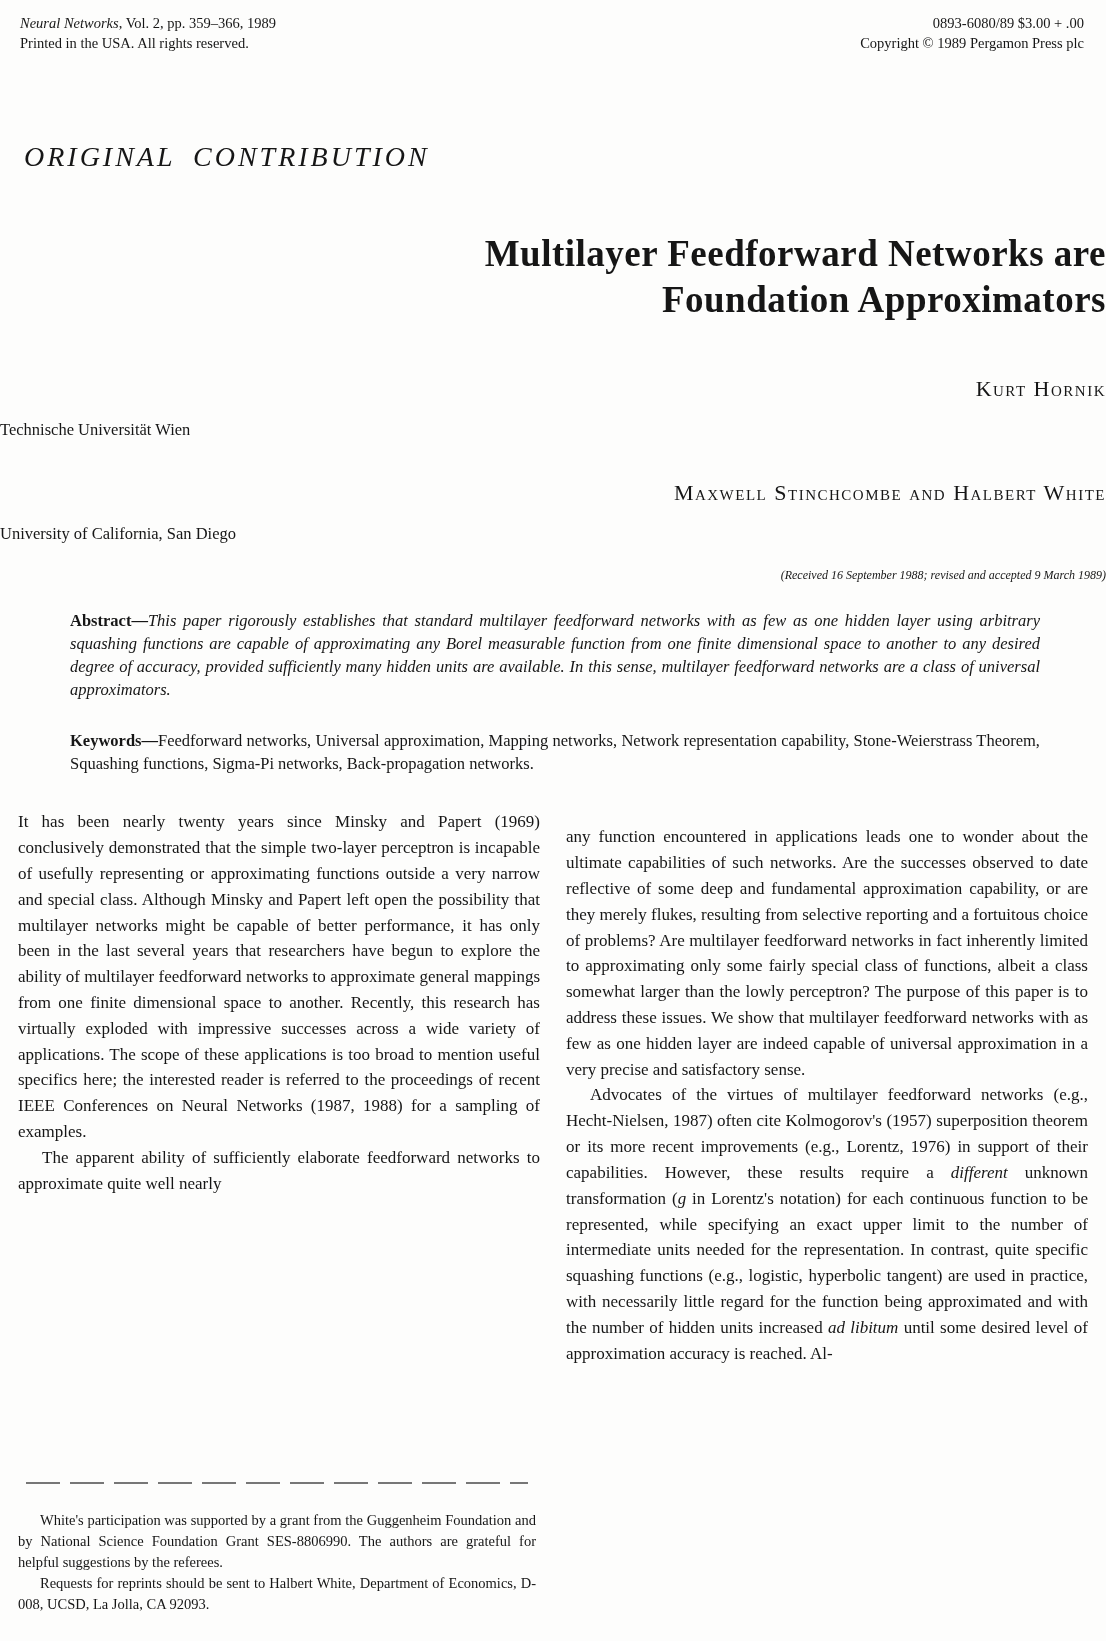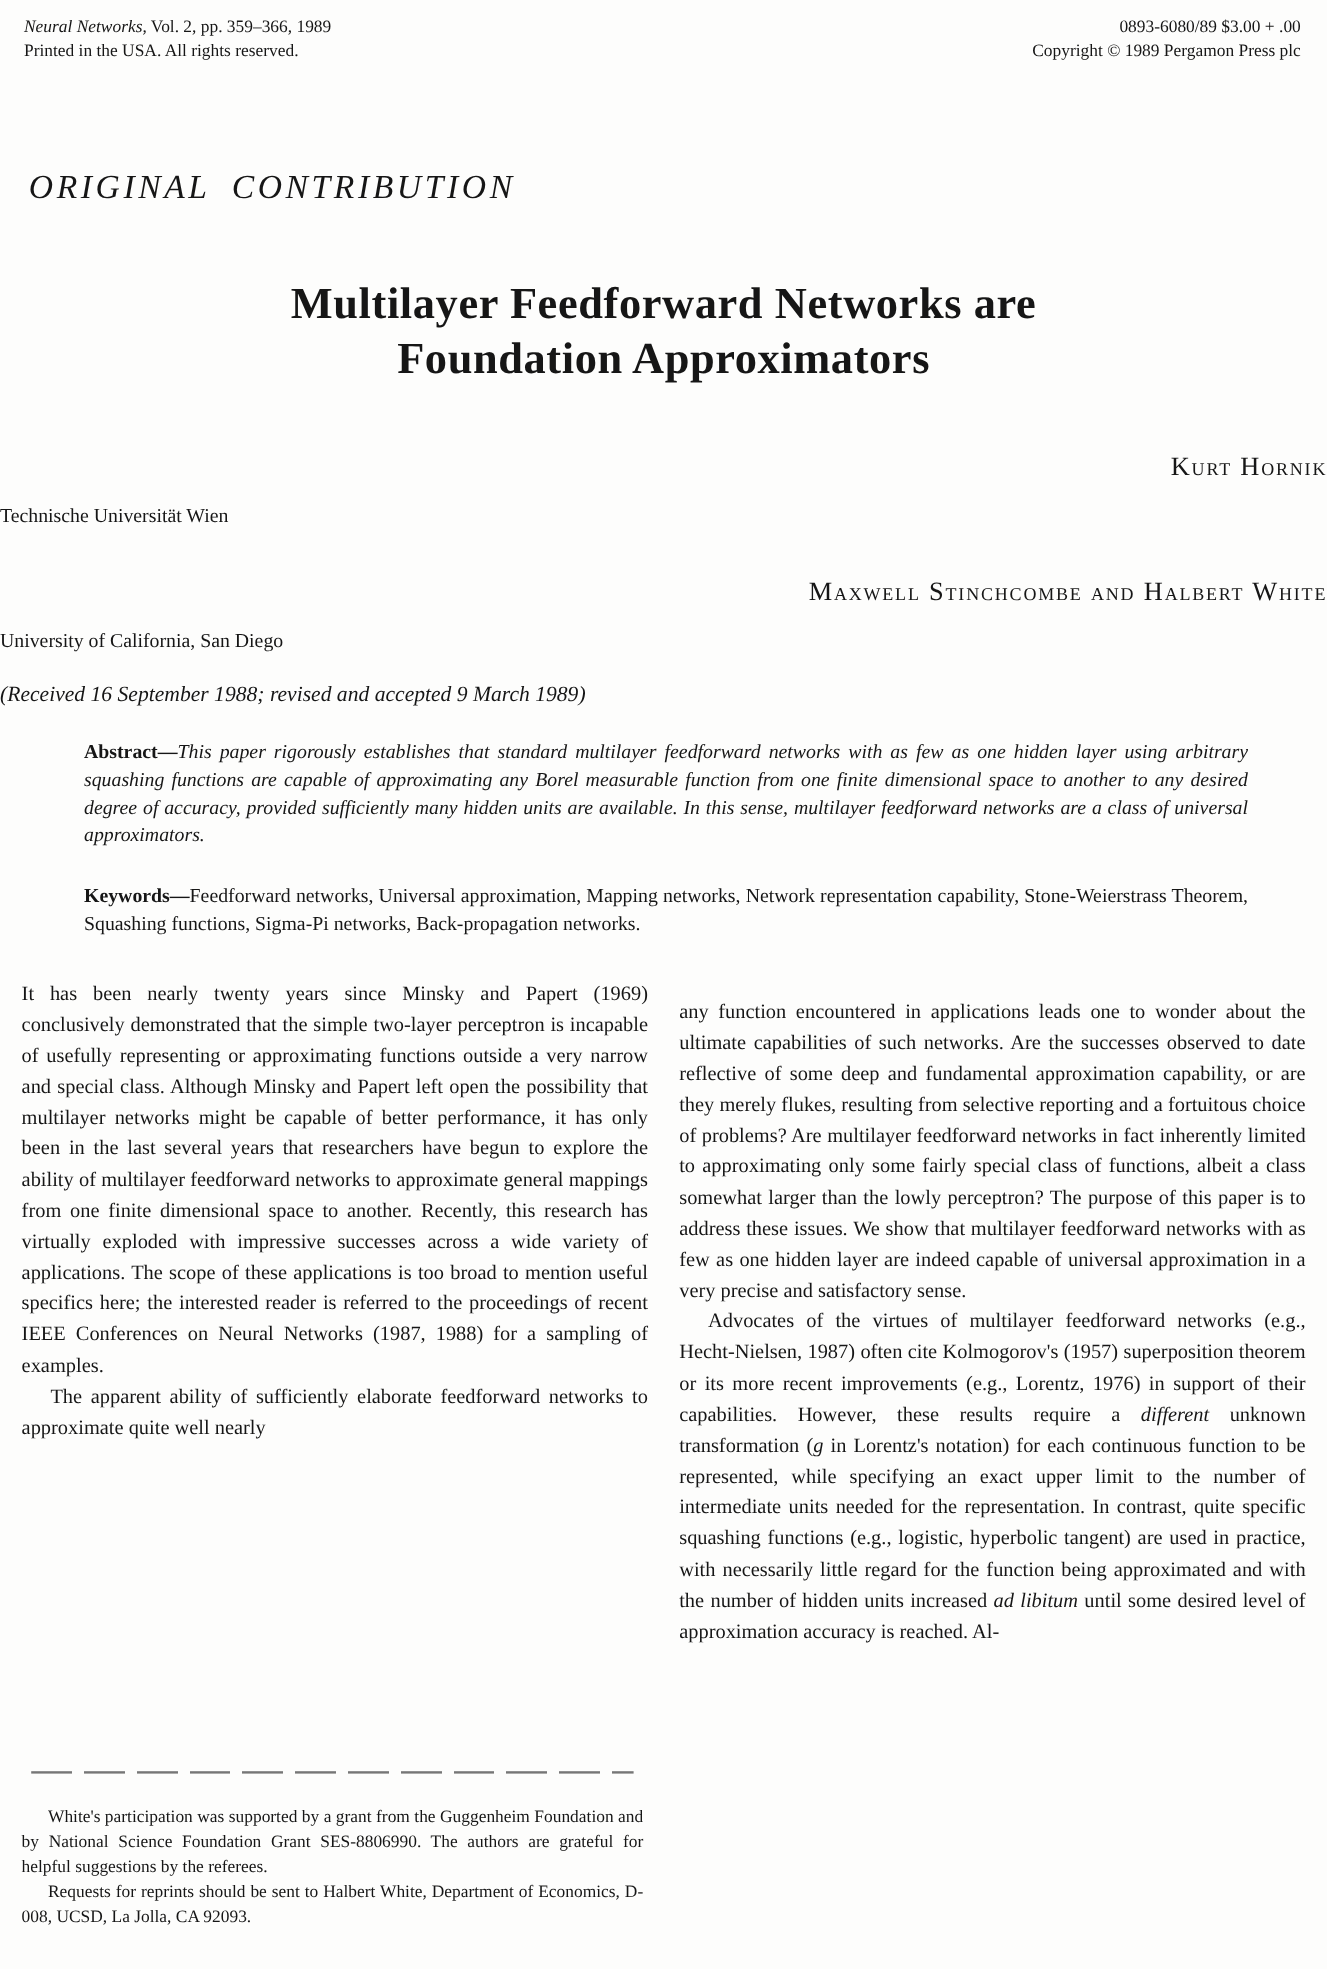--- a/index.html
+++ b/index.html
@@ -27,44 +27,44 @@
   .rubric {
     margin: 88px 0 0 24px;
     font-style: italic;
     font-size: 28px;
     letter-spacing: 3px;
     word-spacing: 8px;
   }
   
   .title {
     margin-top: 58px;
-    text-align: center;
+    text-align: right;
     font-weight: bold;
     font-size: 37px;
     line-height: 1.25;
     letter-spacing: 0.5px;
   }
   .author {
     margin-top: 52px;
     text-align: right;
     font-variant: small-caps;
     font-size: 22px;
     letter-spacing: 1.5px;
   }
   .author.second { margin-top: 40px; }
   .affiliation {
     margin-top: 18px;
     text-align: left;
     font-size: 16.5px;
   }
   .received {
     margin-top: 24px;
-    text-align: left;
+    text-align: right;
     font-style: italic;
-    font-size: 18px;
+    font-size: 12px;
   }
   
   .abstract, .keywords {
     margin: 26px 66px 0 70px;
     font-size: 16.5px;
     line-height: 1.40;
     text-align: justify;
   }
   .abstract { font-style: italic; }
   .keywords { margin-top: 28px; }
@@ -89,21 +89,21 @@
     font-size: 18.5px;
     font-weight: bold;
     margin: 6px 0 16px 0;
     letter-spacing: 0.5px;
   }
   .col p.indent { text-indent: 24px; }
   .col.right p.first { margin-top: 15px; }
   
   .footnote {
     position: absolute;
-    bottom: 16px;
+    bottom: 4px;
     left: 0;
     right: 4px;
     font-size: 14.5px;
     line-height: 1.45;
     text-align: justify;
     font-family: Liberation Serif, serif;
   }
   .footnote-rule {
     border: none;
     height: 2px;

